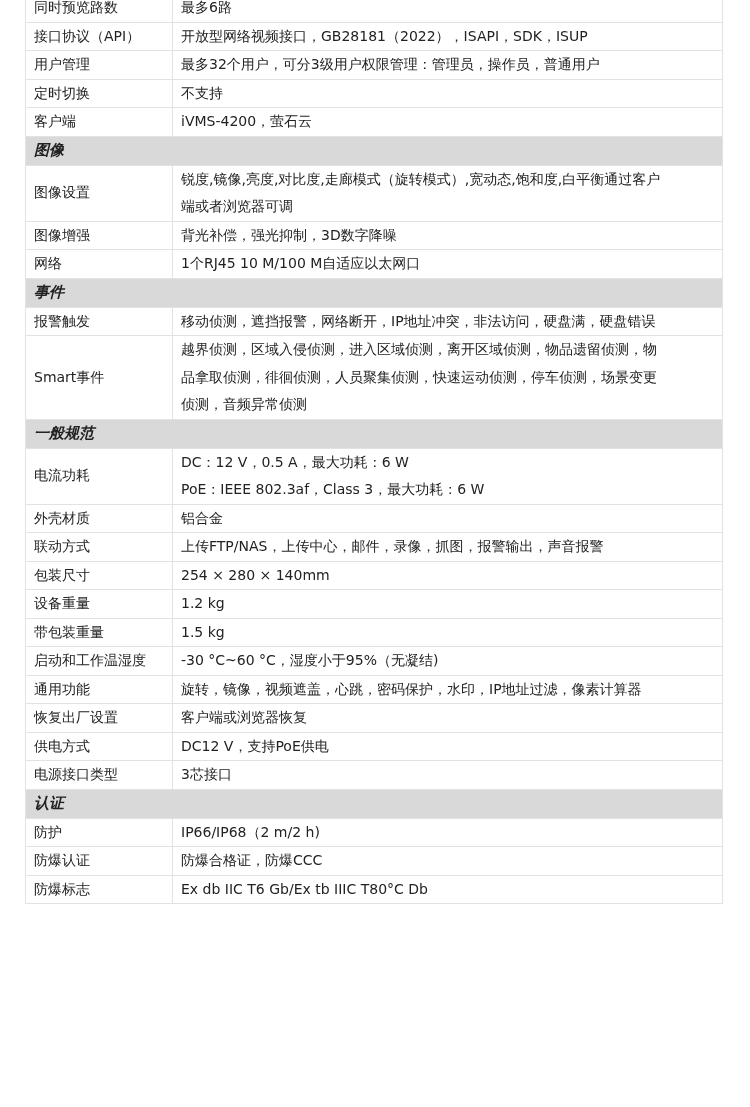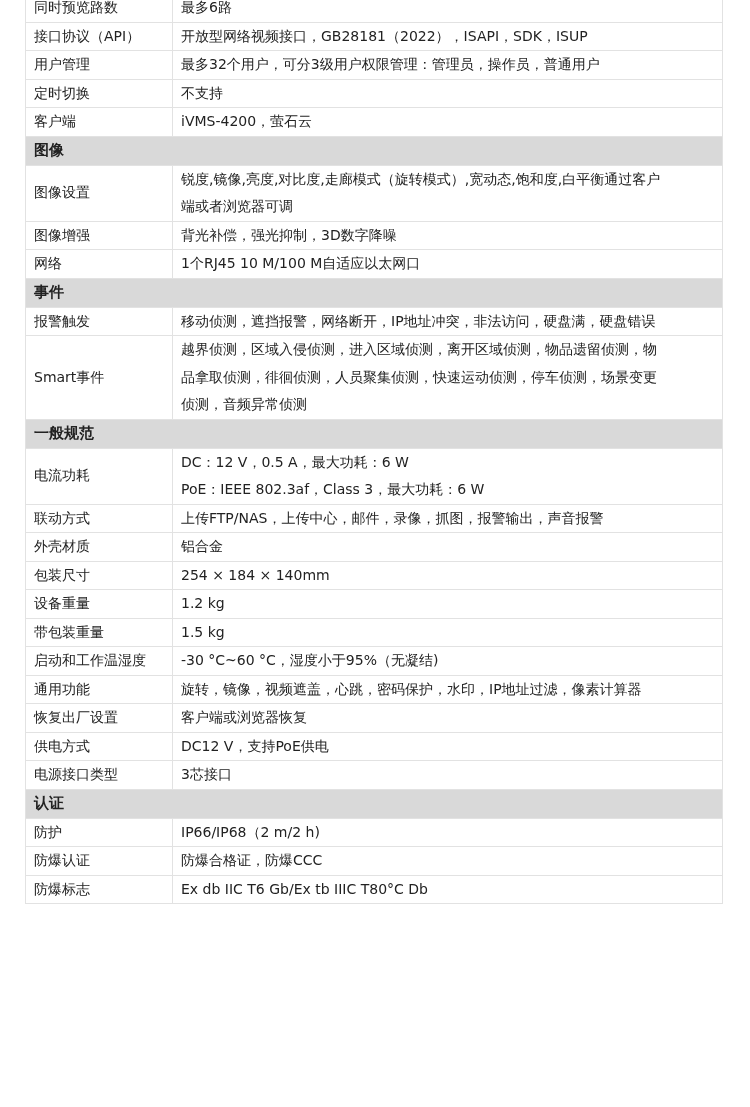--- a/index.html
+++ b/index.html
@@ -4,21 +4,21 @@
 <style>
   html, body { margin:0; padding:0; background:#ffffff; }
   body { width:750px; height:1107px; position:relative; overflow:hidden;
          font-family:"DejaVu Sans","Liberation Sans",sans-serif; color:#222; }
   .spec-table { position:absolute; left:25px; top:-6px; width:698px; border-collapse:collapse;
                 border-left:1px solid #e2e2e2; border-right:1px solid #e2e2e2; }
   .spec-table td { border-bottom:1px solid #e2e2e2; font-size:14px; line-height:27.5px;
                    padding:0 0 0 8px; vertical-align:middle; }
   .spec-table td.key { width:138px; border-right:1px solid #e2e2e2; }
   .spec-table td.val { padding-left:8px; }
-  .section td { background:#d9d9d9; font-weight:bold; font-size:15px; height:28px; }
+  .section td { background:#d9d9d9; font-weight:bold; font-size:15px; height:28px;font-style:italic; }
   .row td { height:27px; }
   .val .line { display:block; }
 </style>
 </head>
 <body>
 
 <table class="spec-table">
   <tbody id="spec-body">
       <tr class="row">
         <td class="key">同时预览路数</td>
@@ -93,35 +93,35 @@
         <td colspan="2">一般规范</td>
       </tr>
       <tr class="row">
         <td class="key">电流功耗</td>
         <td class="val">
           <span class="line">DC：12 V，0.5 A，最大功耗：6 W</span>
           <span class="line">PoE：IEEE 802.3af，Class 3，最大功耗：6 W</span>
         </td>
       </tr>
       <tr class="row">
+        <td class="key">外壳材质</td>
+        <td class="val">
+          <span class="line">铝合金</span>
+        </td>
+      </tr>
+      <tr class="row">
         <td class="key">联动方式</td>
         <td class="val">
           <span class="line">上传FTP/NAS，上传中心，邮件，录像，抓图，报警输出，声音报警</span>
         </td>
       </tr>
       <tr class="row">
-        <td class="key">外壳材质</td>
-        <td class="val">
-          <span class="line">铝合金</span>
-        </td>
-      </tr>
-      <tr class="row">
         <td class="key">包装尺寸</td>
         <td class="val">
-          <span class="line">254 × 184 × 140mm</span>
+          <span class="line">254 × 280 × 140mm</span>
         </td>
       </tr>
       <tr class="row">
         <td class="key">设备重量</td>
         <td class="val">
           <span class="line">1.2 kg</span>
         </td>
       </tr>
       <tr class="row">
         <td class="key">带包装重量</td>

